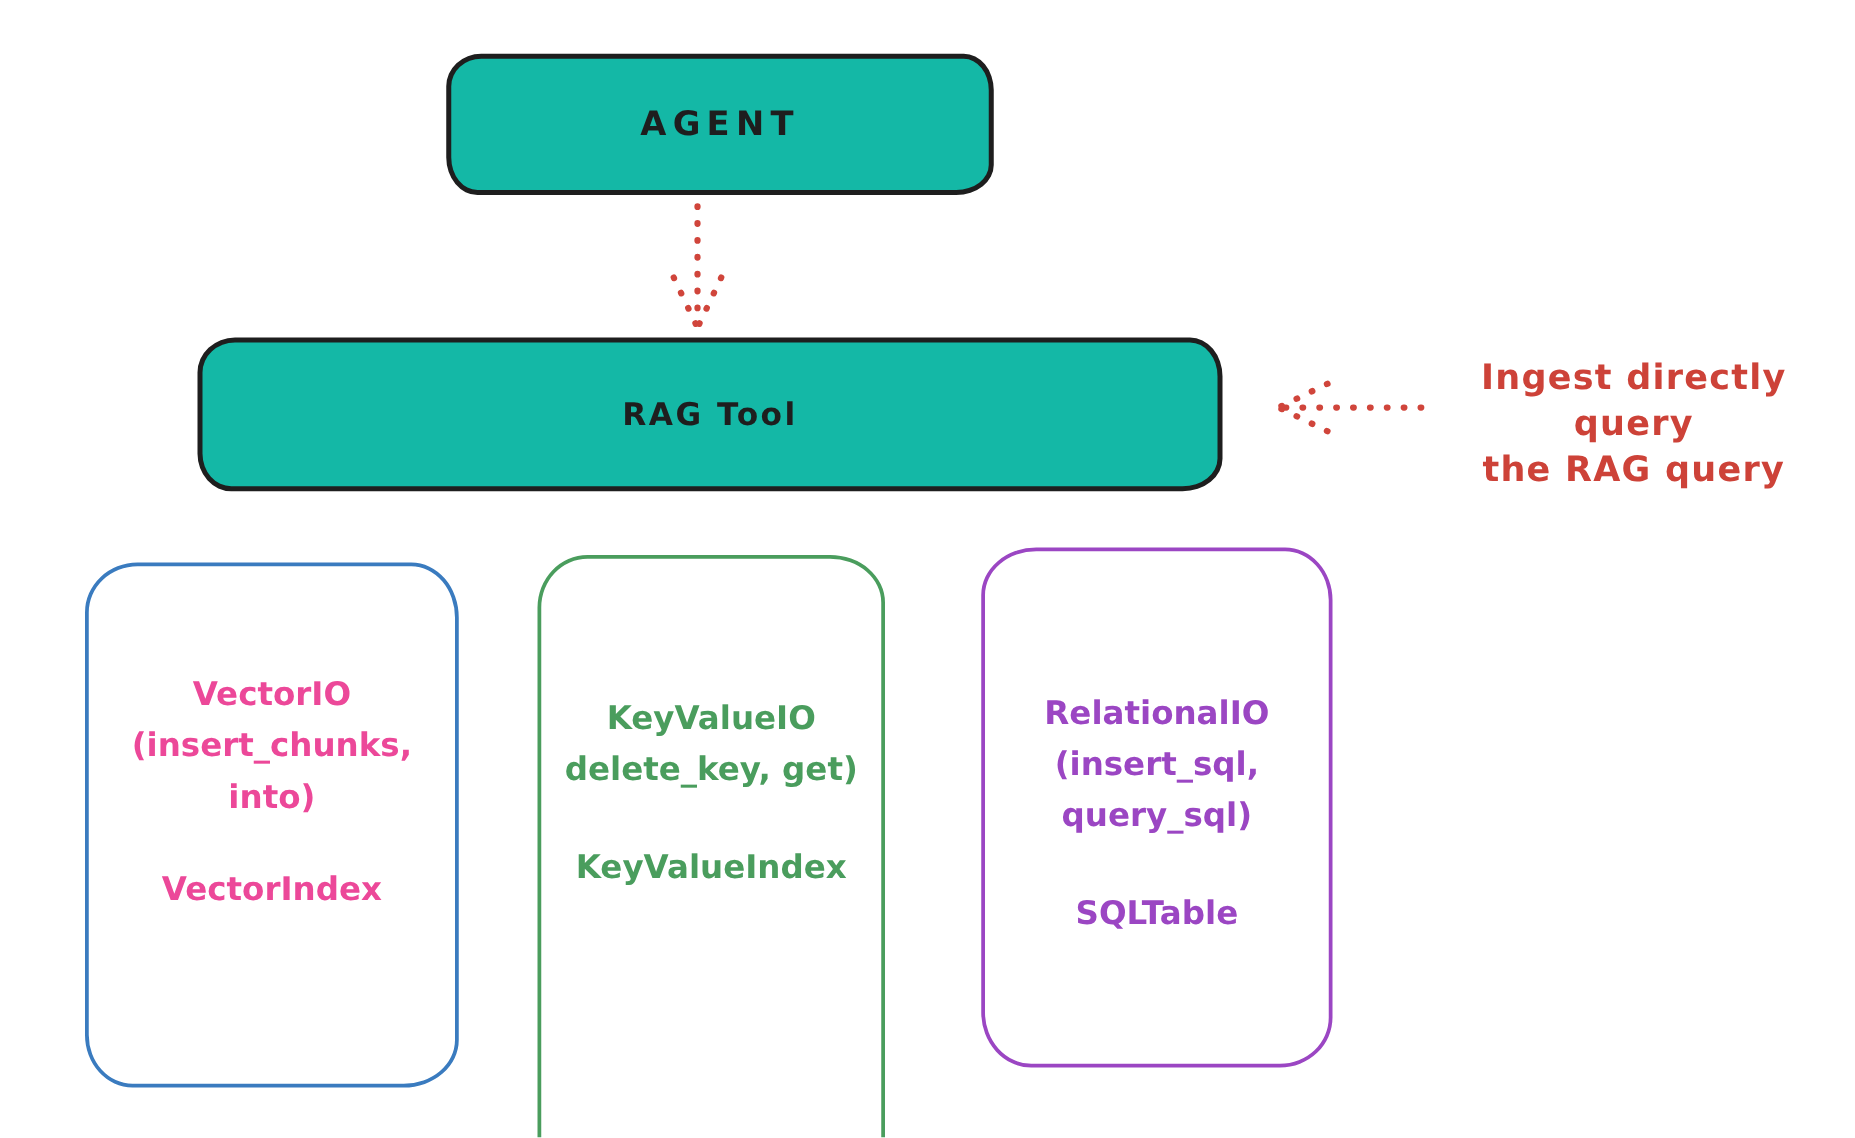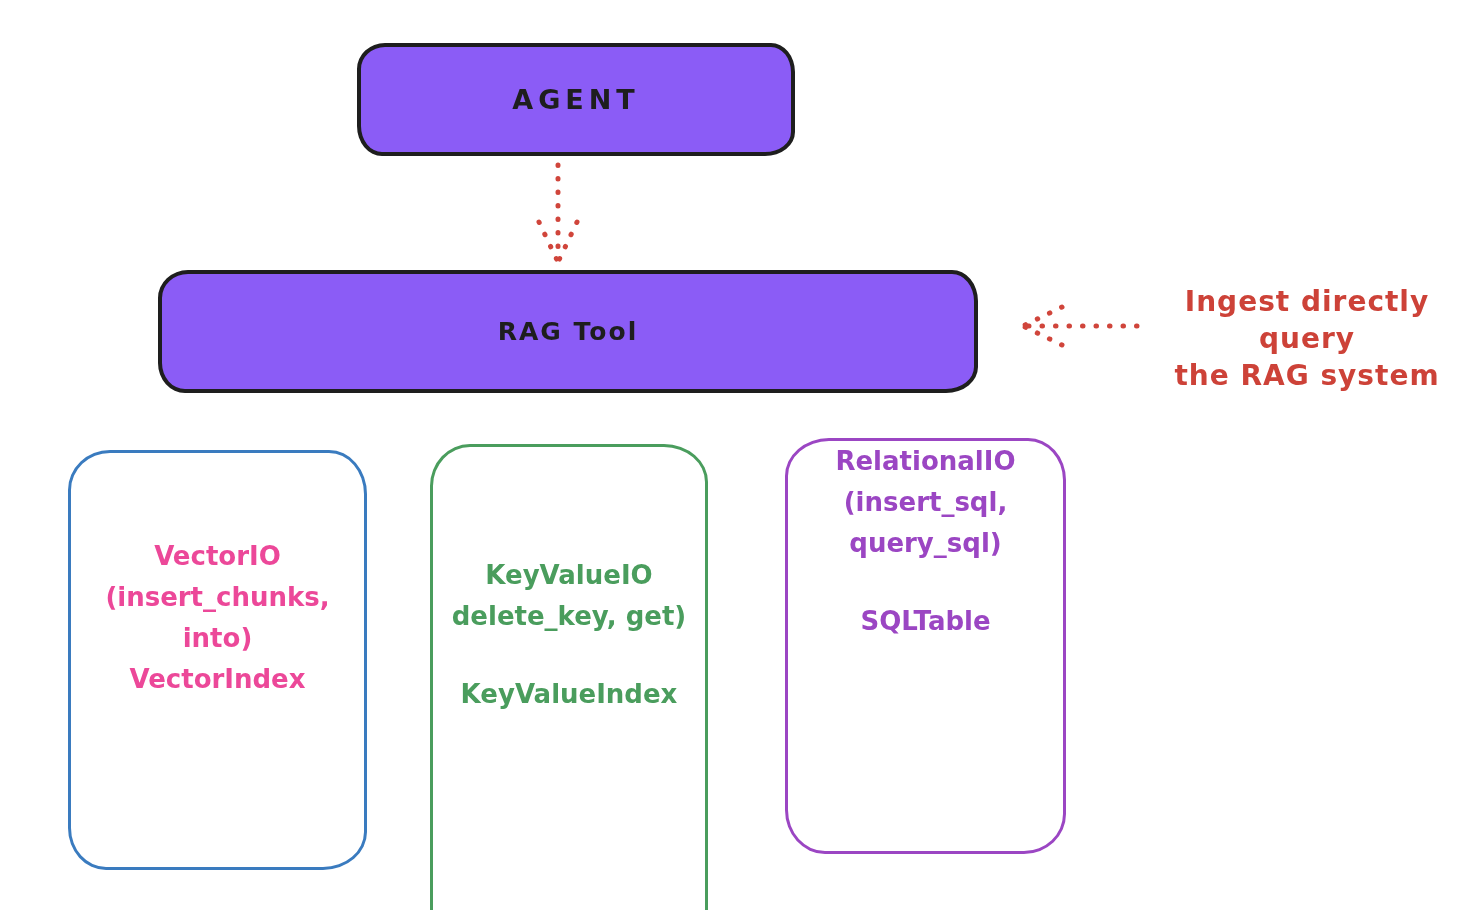--- a/index.html
+++ b/index.html
@@ -11,21 +11,21 @@
     width: 1484px;
     height: 910px;
     background: #ffffff;
     overflow: hidden;
   }
 
   
   .node {
     position: absolute;
     border: 4px solid #1e1e1e;
-    background: #8b5cf6;
+    background: #14b8a6;
     display: flex;
     align-items: center;
     justify-content: center;
     color: #1e1e1e;
     font-weight: 700;
   }
   .node-agent {
     left: 357px; top: 43px;
     width: 438px; height: 113px;
     border-radius: 28px 24px 30px 25px / 26px 29px 24px 30px;
@@ -70,34 +70,35 @@
     line-height: 41px;
   }
   .backend .methods { white-space: nowrap; }
   .backend-vector {
     left: 68px; top: 450px;
     width: 299px; height: 420px;
     border-color: #3a7bbf; color: #ec4899;
     border-radius: 42px 38px 44px 38px / 40px 44px 38px 42px;
     padding-top: 83px;
   }
-  .backend-vector .index { }
+  .backend-vector .index { margin-top: 33px; }
   .backend-keyvalue {
     left: 430px; top: 444px;
     width: 278px; height: 530px;
     border-color: #4a9d5d; color: #4a9d5d;
     border-radius: 40px 44px 38px 42px / 42px 38px 44px 40px;
     padding-top: 108px;
   }
   .backend-keyvalue .index { margin-top: 37px; }
   .backend-relational {
     left: 785px; top: 438px;
     width: 281px; height: 416px;
     border-color: #9b46c3; color: #9b46c3;
     border-radius: 44px 38px 42px 40px / 38px 42px 40px 44px;
+    padding-top: 110px;
   }
   .backend-relational .index { margin-top: 37px; }
 </style>
 </head>
 <body>
 
 <div class="canvas">
 
   <div class="node node-agent">
     <span>AGENT</span>
@@ -118,21 +119,21 @@
   <svg class="arrow arrow-left" width="126" height="56" viewBox="0 0 126 56" aria-hidden="true">
     <g stroke="#d0453b" stroke-width="5" stroke-linecap="round" fill="none" stroke-dasharray="0.5 13">
       <path d="M121 28 L12 28"></path>
       <path d="M46 9 L9 27"></path>
       <path d="M46 47 L9 29"></path>
     </g>
   </svg>
 
   <div class="annotation">
     <div>Ingest directly query</div>
-    <div>the RAG system</div>
+    <div>the RAG query</div>
   </div>
 
   <div class="backend backend-vector">
     <div class="methods">
       <div>VectorIO</div>
       <div>(insert_chunks,</div>
       <div>into)</div>
     </div>
     <div class="index">VectorIndex</div>
   </div>

